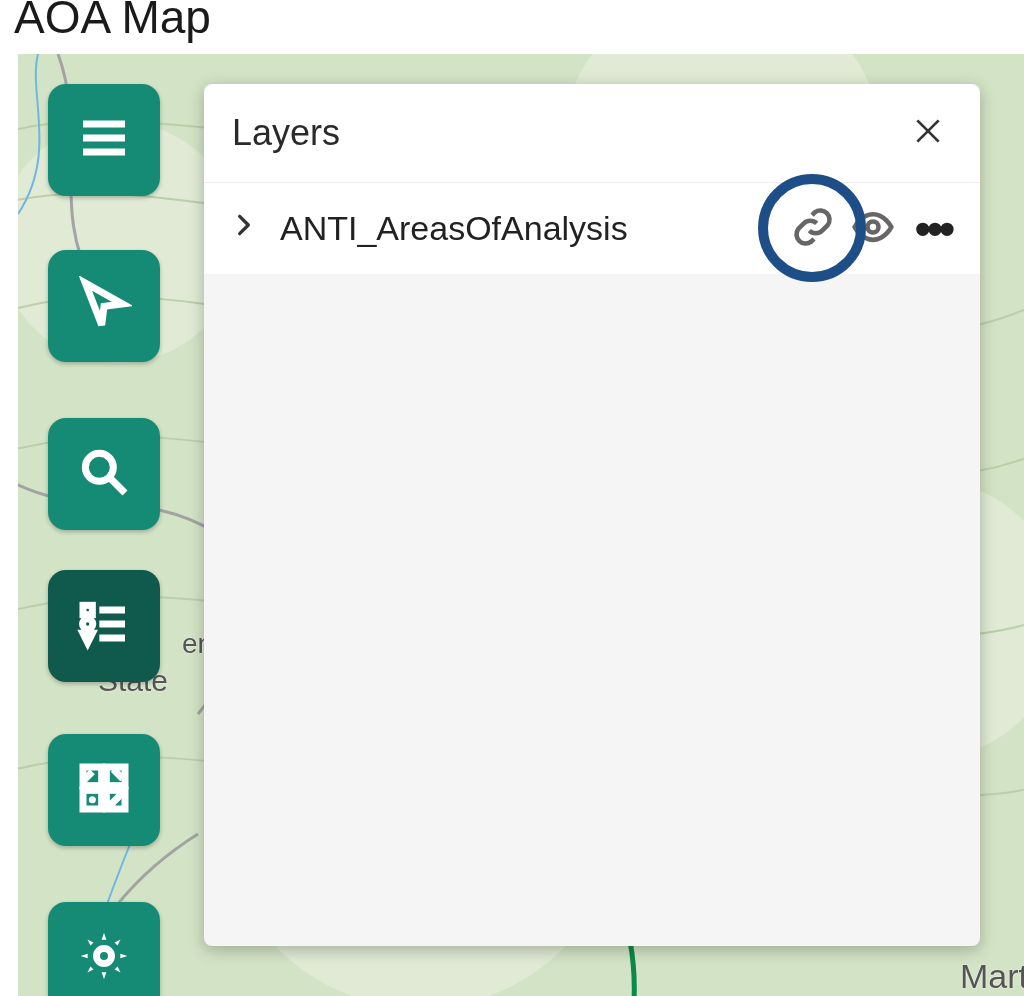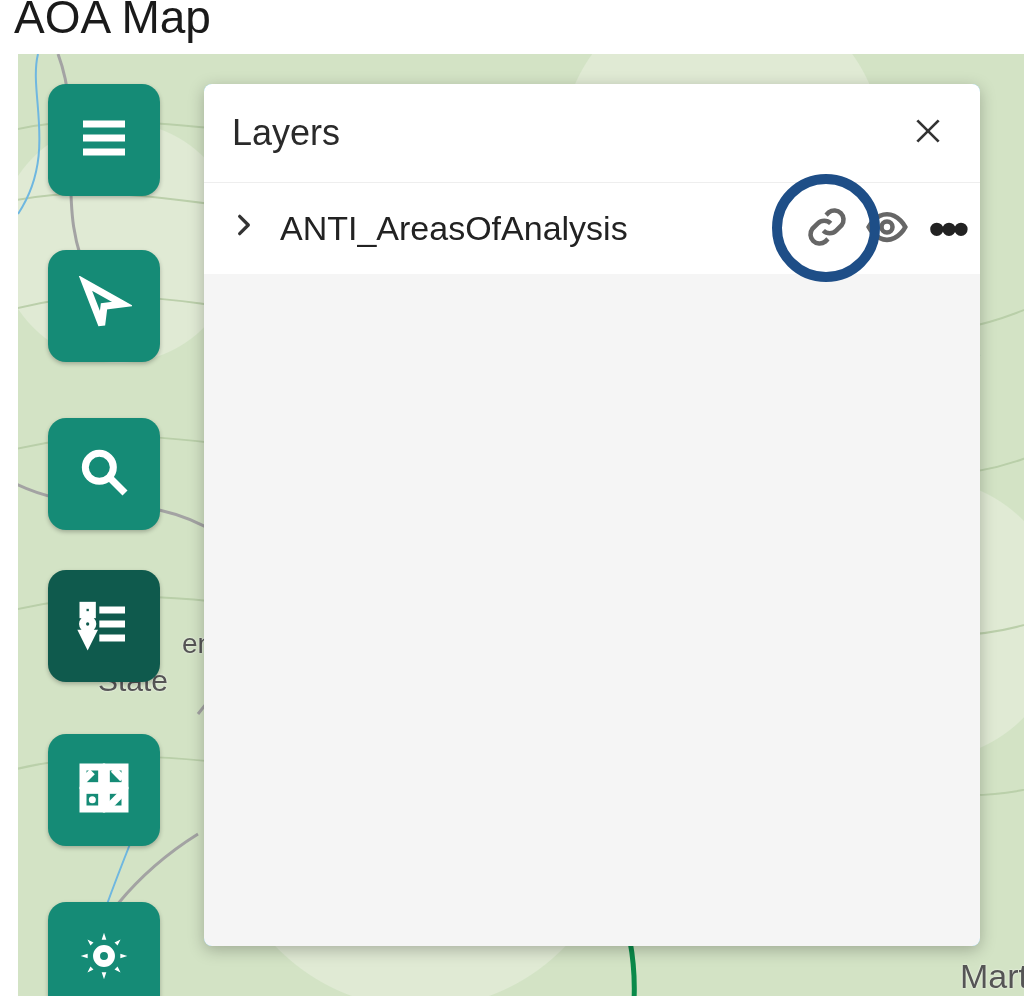--- a/index.html
+++ b/index.html
@@ -111,21 +111,21 @@
   .panel-body {
     padding: 0;
     background: #f5f5f5;
     height: calc(100% - 98px);
   }
   .layer-row {
     display: flex;
     align-items: center;
     height: 92px;
     background: #ffffff;
-    padding: 0 8px 0 20px;
+    padding: 0 22px 0 20px;
     gap: 10px;
     border-top: 1px solid #eee;
   }
   .expand-icon {
     font-size: 38px;
     color: #444;
     width: 40px;
     text-align: center;
     font-family: monospace;
   }

